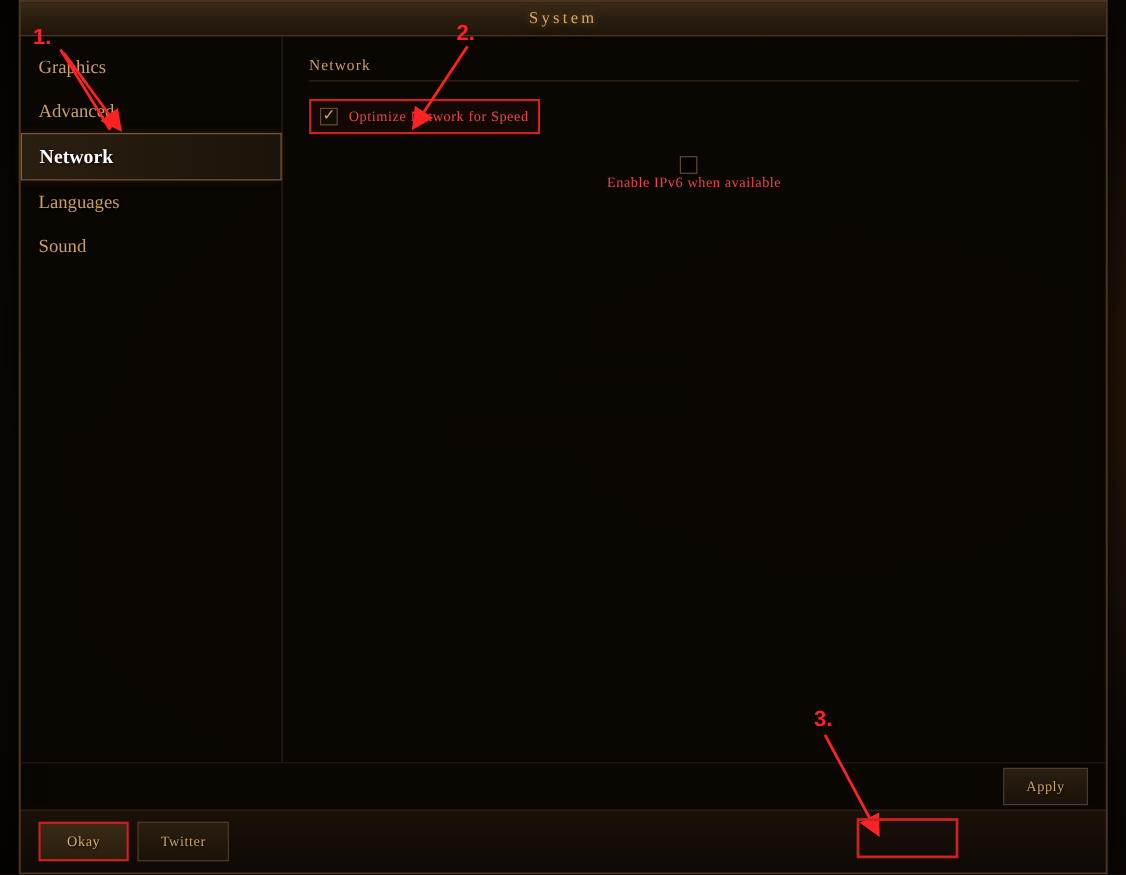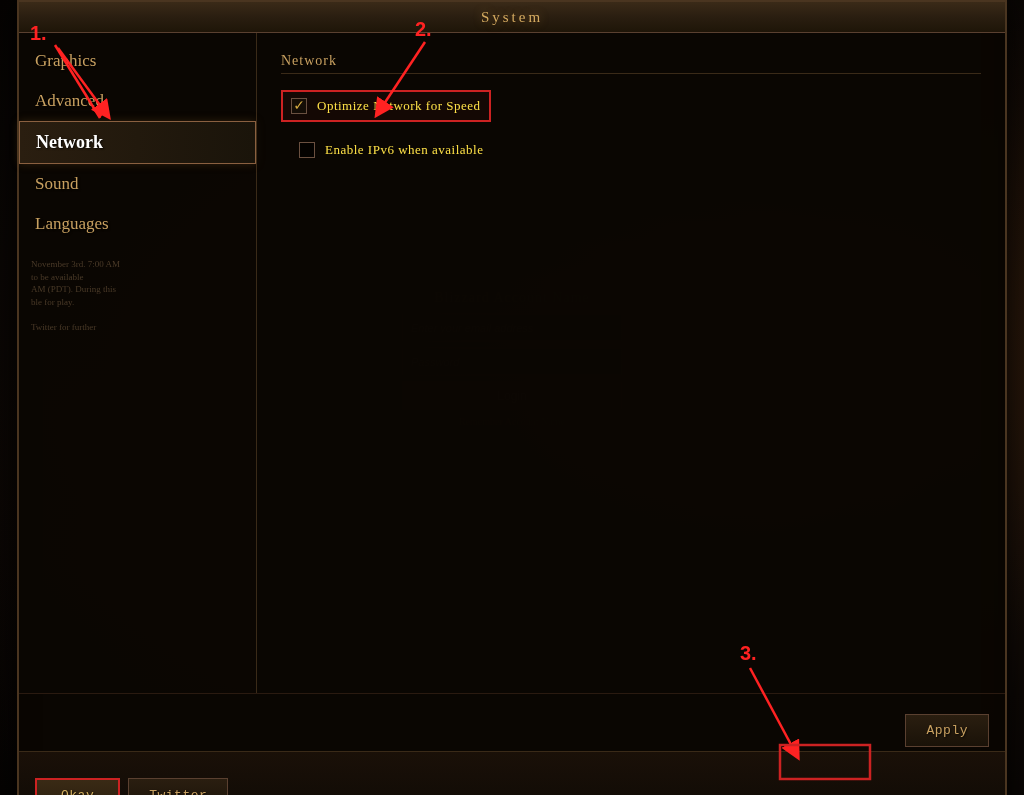--- a/index.html
+++ b/index.html
@@ -200,46 +200,45 @@
       background: rgba(20,15,8,0.8);
     }
 
     .checkmark {
       color: #d4aa40;
       font-size: 14px;
       line-height: 1;
     }
 
     .option-label {
-      color: #fde047;
+      color: #ef4444;
       font-size: 13px;
       letter-spacing: 0.5px;
     }
 
     
     .bottom-bar {
       background: linear-gradient(to bottom, #1a1008, #0e0a05);
       border-top: 1px solid #3a2a18;
       padding: 10px 16px;
       display: flex;
       align-items: center;
       justify-content: space-between;
     }
 
     .btn {
       padding: 8px 20px;
-      font-family: Liberation Mono, monospace;
+      font-family: Liberation Serif, serif;
       font-size: 13px;
       cursor: pointer;
       border: 1px solid #5a4030;
       background: linear-gradient(to bottom, #2a1e10, #1a1208);
       color: #c8a060;
       letter-spacing: 0.5px;
       text-shadow: 1px 1px 2px rgba(0,0,0,0.8);
-      margin-top: 16px;
     }
 
     .btn-recommended {
       background: linear-gradient(to bottom, #5a1a1a, #3a0e0e);
       border-color: #8a3030;
       color: #ffaaaa;
     }
 
     .btn-okay {
       background: linear-gradient(to bottom, #3a2a15, #2a1e0e);
@@ -289,44 +288,37 @@
     <div class="title-bar">
       <span class="title-text">System</span>
     </div>
 
     <div class="dialog-body">
 
       <div class="sidebar">
         <div class="sidebar-item">Graphics</div>
         <div class="sidebar-item">Advanced</div>
         <div class="sidebar-item active">Network</div>
+        <div class="sidebar-item">Languages</div>
         <div class="sidebar-item">Sound</div>
-        <div class="sidebar-item">Languages</div>
-        <div class="sidebar-info">
-          November 3rd. 7:00 AM<br>
-          to be available<br>
-          AM (PDT). During this<br>
-          ble for play.<br><br>
-          Twitter for further
-        </div>
       </div>
 
       <div class="content-area">
         <div class="section-title">Network</div>
 
         
         <div class="option-item highlighted">
           <div class="checkbox checked">
             <span class="checkmark">✓</span>
           </div>
           <span class="option-label">Optimize Network for Speed</span>
         </div>
 
         
-        <div class="option-item" style="margin-left:18px;">
+        <div class="option-item" style="margin-left:0;flex-direction:column;">
           <div class="checkbox"></div>
           <span class="option-label">Enable IPv6 when available</span>
         </div>
 
         
 
       </div>
     </div>
 
     <div style="display:flex; justify-content:flex-end; padding: 4px 16px 4px; background: rgba(8,5,2,0.7); border-top: 1px solid #2a1a10;">

